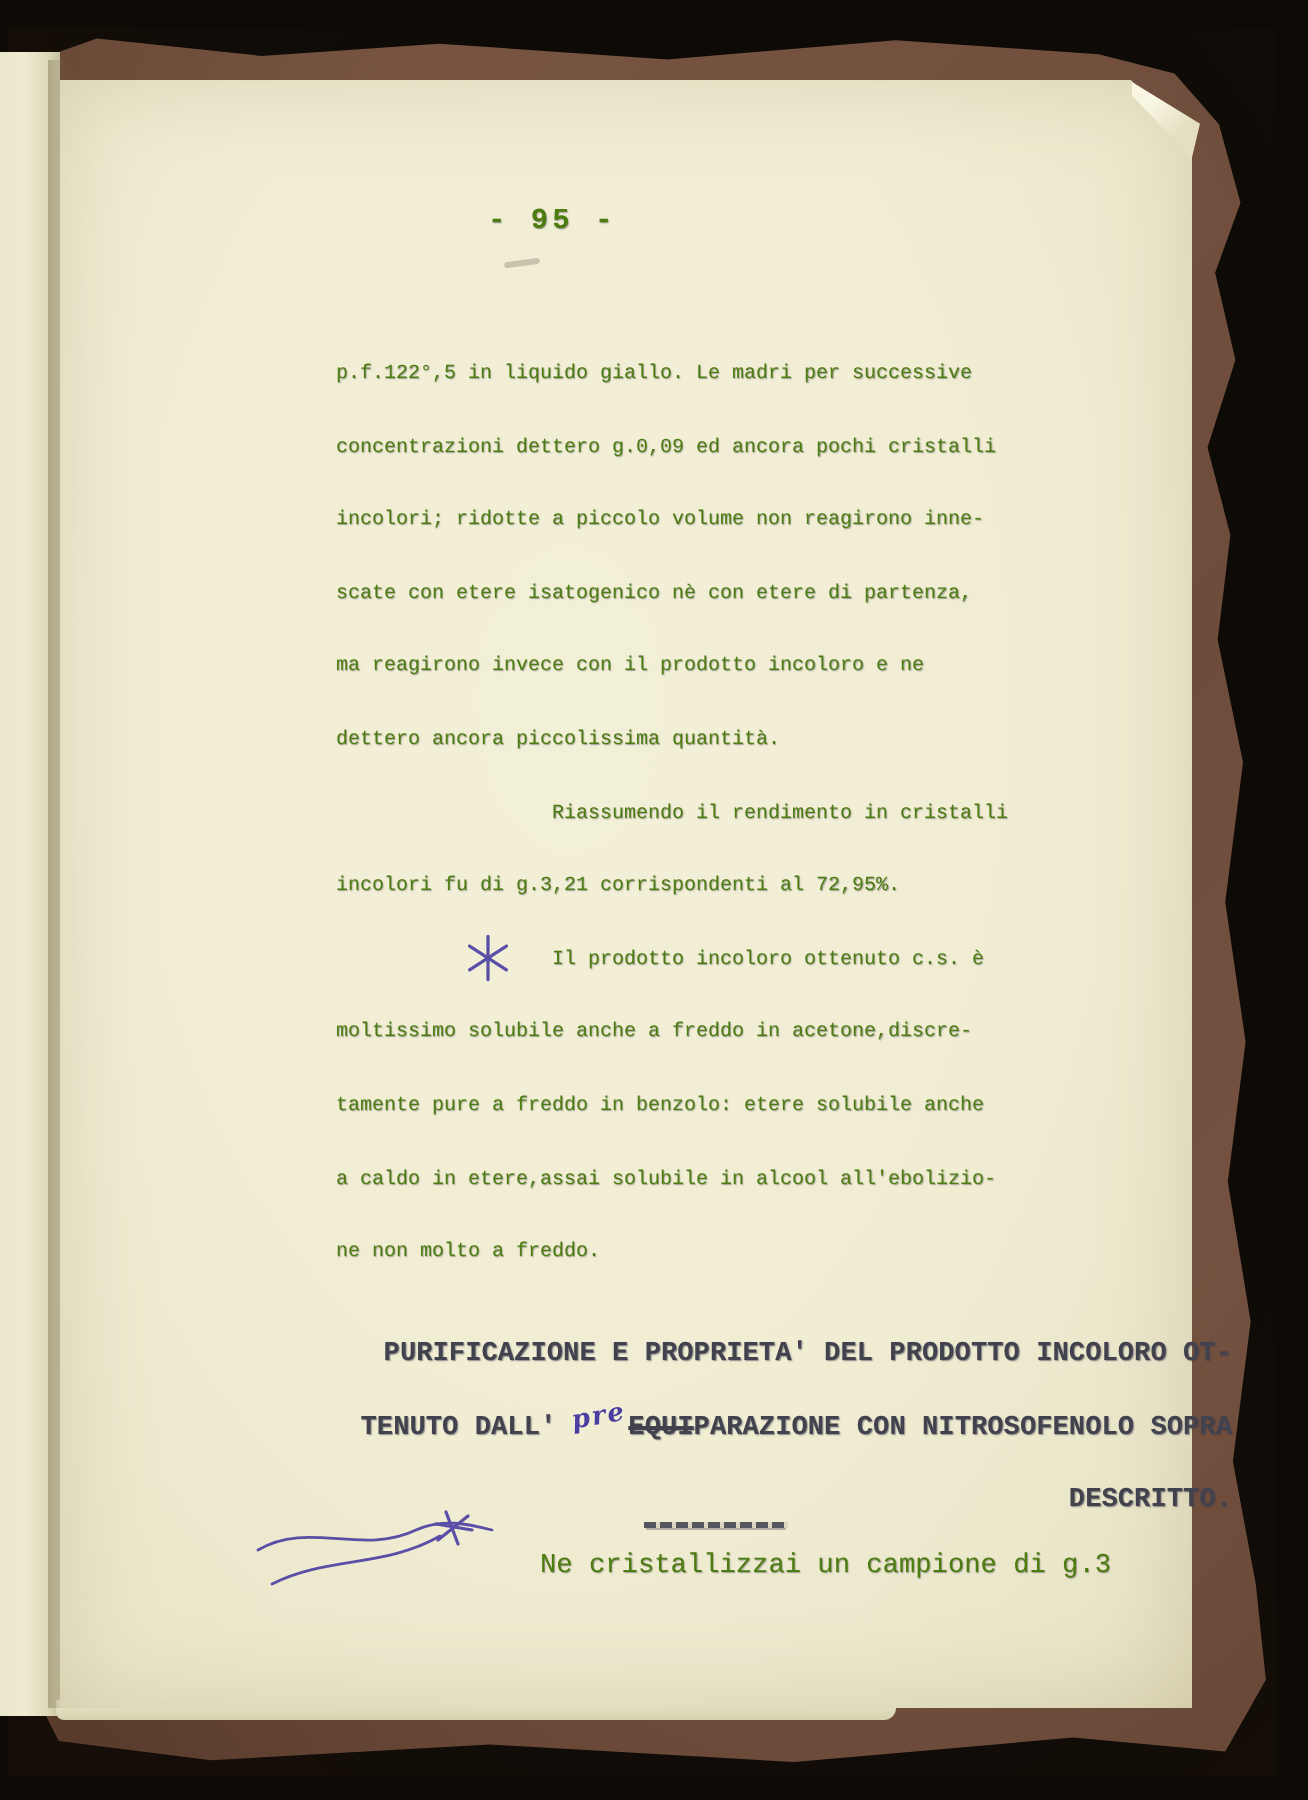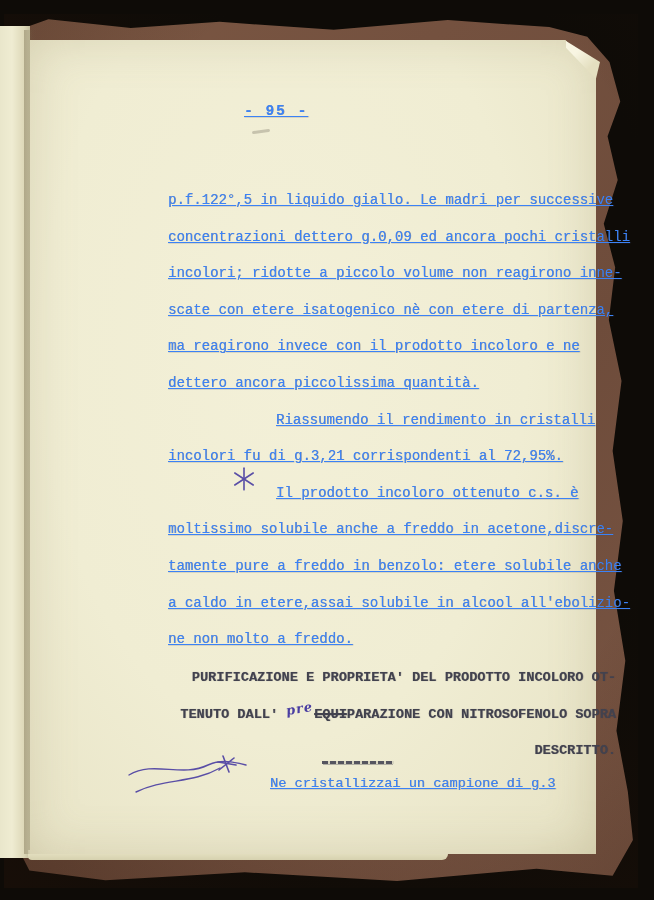--- a/index.html
+++ b/index.html
@@ -44,32 +44,32 @@
       radial-gradient(ellipse at 45% 38%,#f3f0d8 0%,#f0edd3 55%,#e9e5c8 88%,#e2ddbe 100%);
     clip-path:polygon(0% 0%, 94.6% 0%, 100% 4.2%, 100% 100%, 0% 100%);
     box-shadow:inset 0 0 46px rgba(150,140,100,0.25);
   }
   .corner-fold{
     position:absolute;left:566px;top:41px;width:34px;height:38px;z-index:4;
     background:linear-gradient(135deg,#f8f5e2 30%,#e4dfc0 70%);
     clip-path:polygon(0% 0%, 100% 55%, 88% 100%, 0% 18%);
   }
   
-  .typed{color:#3b82f6;text-shadow:0.4px 0.3px 0.6px rgba(70,70,88,0.5);text-decoration:underline;}
+  .typed{color:#4d7c0f;text-shadow:0.4px 0.3px 0.6px rgba(70,70,88,0.5);}
   .page-number{
     position:absolute;left:244px;top:103px;z-index:6;
     font-size:14.5px;font-weight:bold;letter-spacing:2px;
   }
   .pencil-smudge{
     position:absolute;left:252px;top:130px;width:18px;height:3px;z-index:6;
     background:rgba(120,115,100,0.35);transform:rotate(-8deg);border-radius:2px;
   }
   .typed-body{
-    position:absolute;left:168px;top:182px;width:442px;z-index:6;
-    font-size:14px;line-height:36.6px;
+    position:absolute;left:168px;top:170px;width:442px;z-index:6;
+    font-size:10px;line-height:36.6px;
   }
   .tline{white-space:nowrap;}
   .tline.indent{padding-left:108px;}
   .heading-block{
     position:absolute;left:166px;top:660px;width:450px;z-index:6;
     font-size:13.6px;line-height:36.6px;font-weight:bold;color:#42424e;
     text-shadow:0.5px 0.4px 0.7px rgba(55,55,75,0.55);
   }
   .heading-block .tline{white-space:nowrap;text-align:right;}
   .struck{position:relative;}

